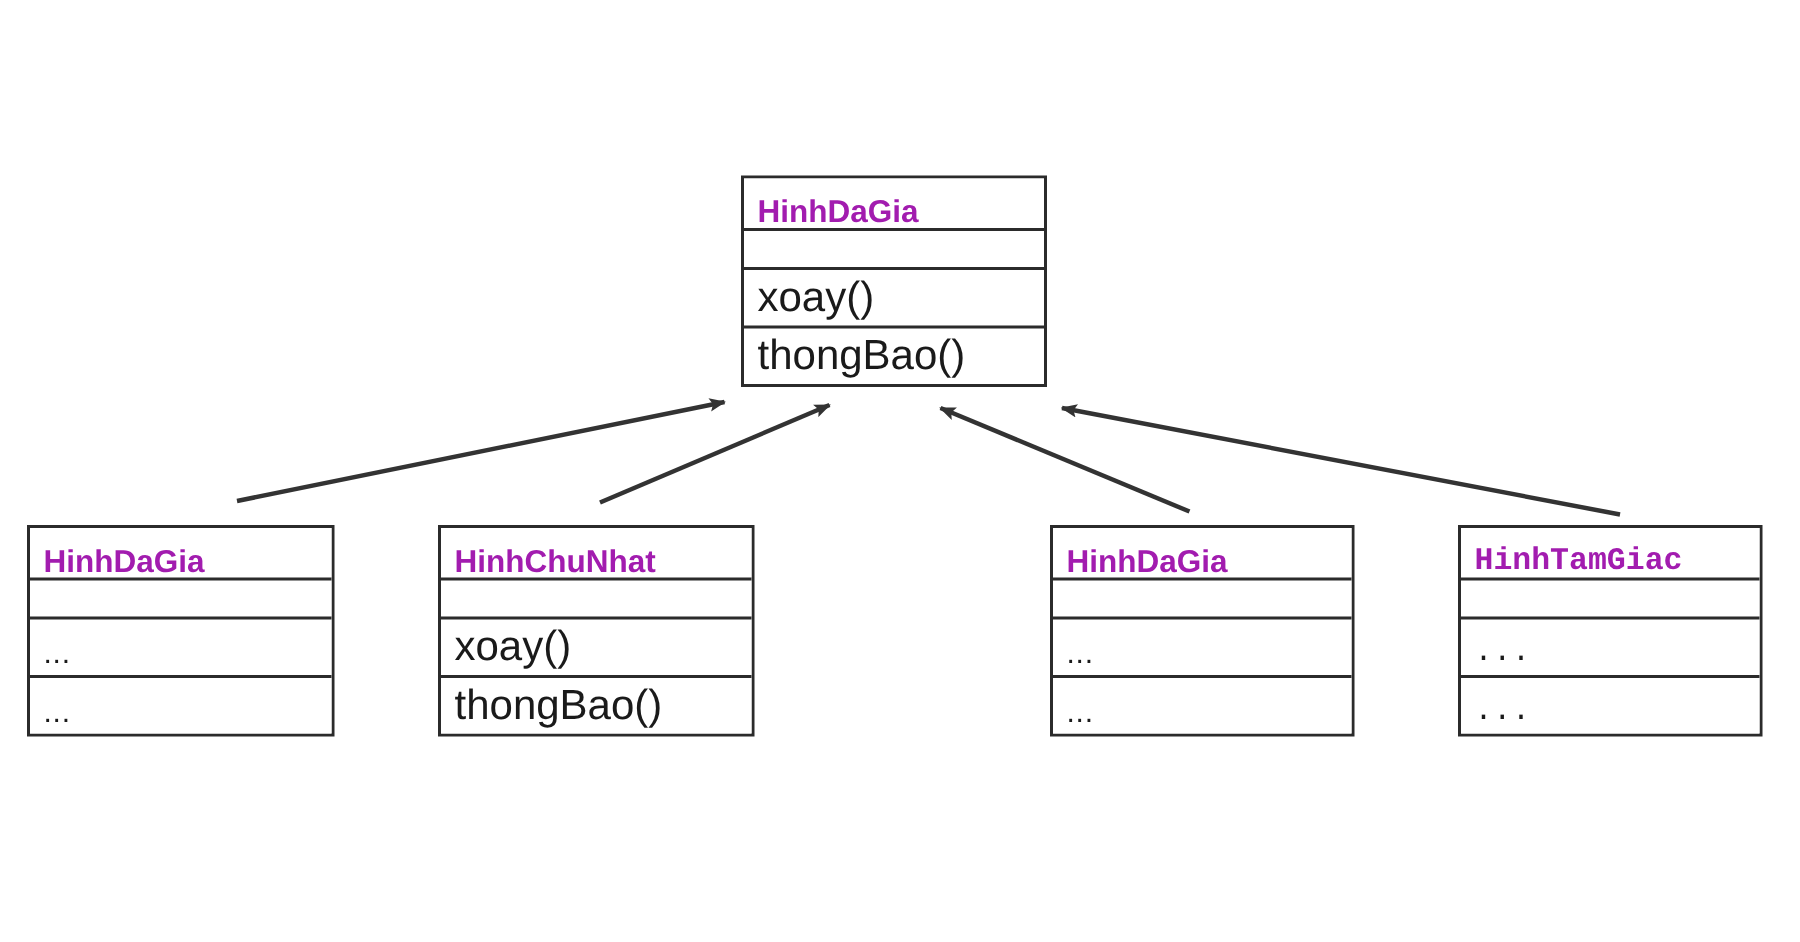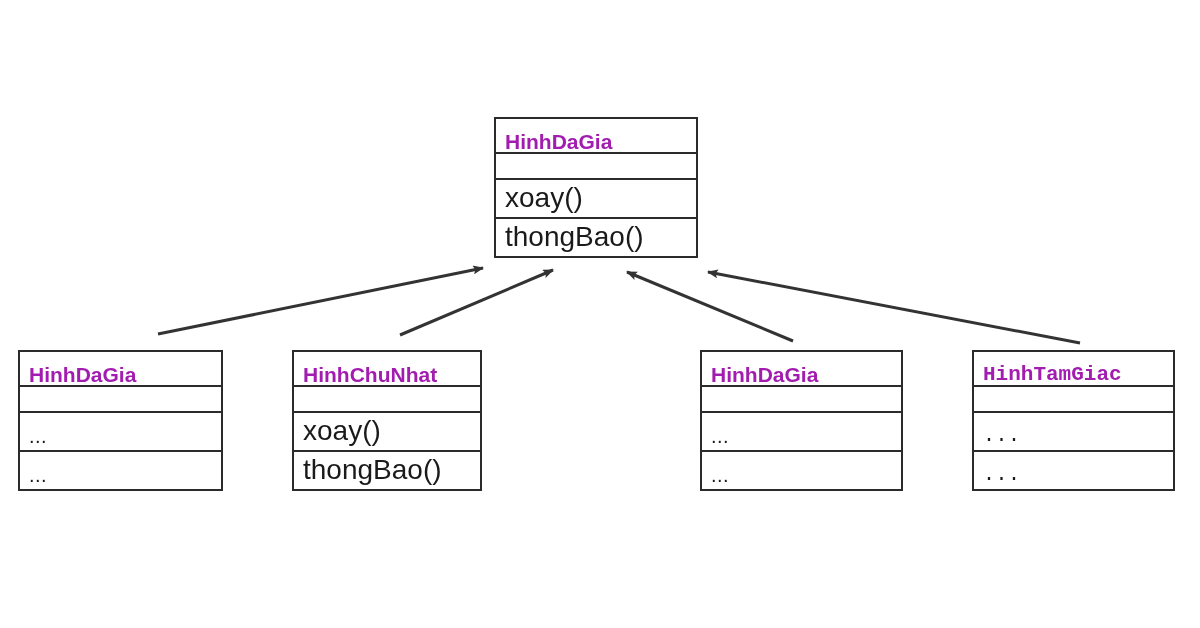--- a/index.html
+++ b/index.html
@@ -109,21 +109,21 @@
           <div class="class-name">HinhDaGia</div>
         </div>
         <div class="compartment attrs-row"></div>
         <div class="compartment member-row">
           <div class="member-text ellipsis">...</div>
         </div>
         <div class="compartment member-row">
           <div class="member-text ellipsis">...</div>
         </div>
       </div>
-      <div class="uml-class" style="left: 292px; top: 350px; width: 190px;">
+      <div class="uml-class" style="left: 292px; top: 350px; width: 211px;">
         <div class="compartment first">
           <div class="class-name">HinhChuNhat</div>
         </div>
         <div class="compartment attrs-row"></div>
         <div class="compartment member-row">
           <div class="member-text">xoay()</div>
         </div>
         <div class="compartment member-row">
           <div class="member-text">thongBao()</div>
         </div>

